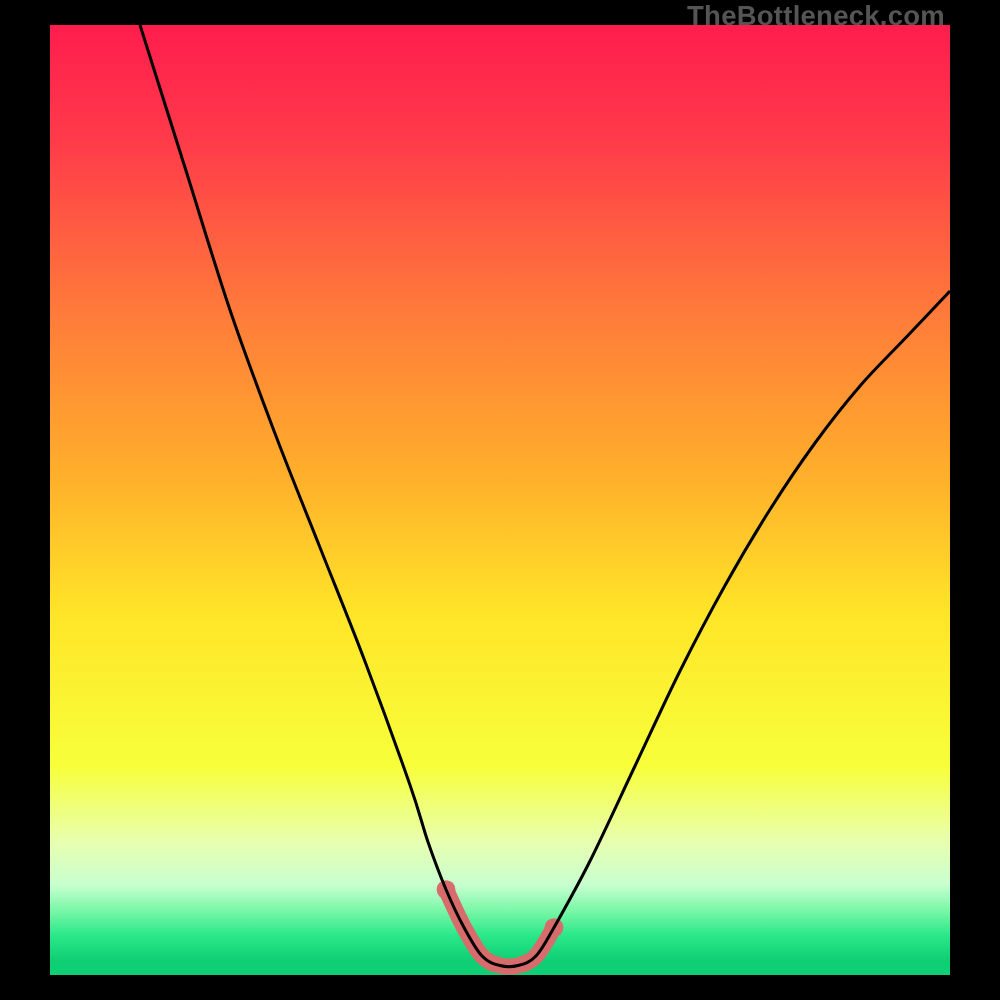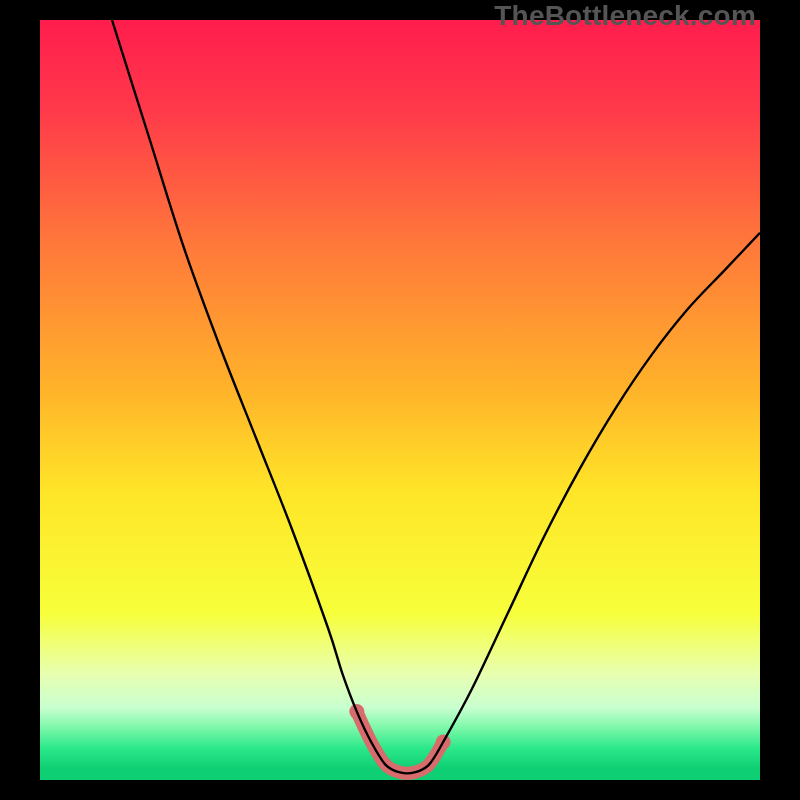--- a/index.html
+++ b/index.html
@@ -23,21 +23,21 @@
     left: 40px;
     top: 20px;
     width: 720px;
     height: 760px;
   }
   .watermark {
     position: absolute;
     top: 0;
     right: 44px;
     font-family: Arial, Helvetica, sans-serif;
-    font-size: 28px;
+    font-size: 22px;
     font-weight: 600;
     color: #555;
     letter-spacing: 0.2px;
   }
   svg { display: block; }
 </style>
 </head>
 <body>
 
 <div class="frame">

